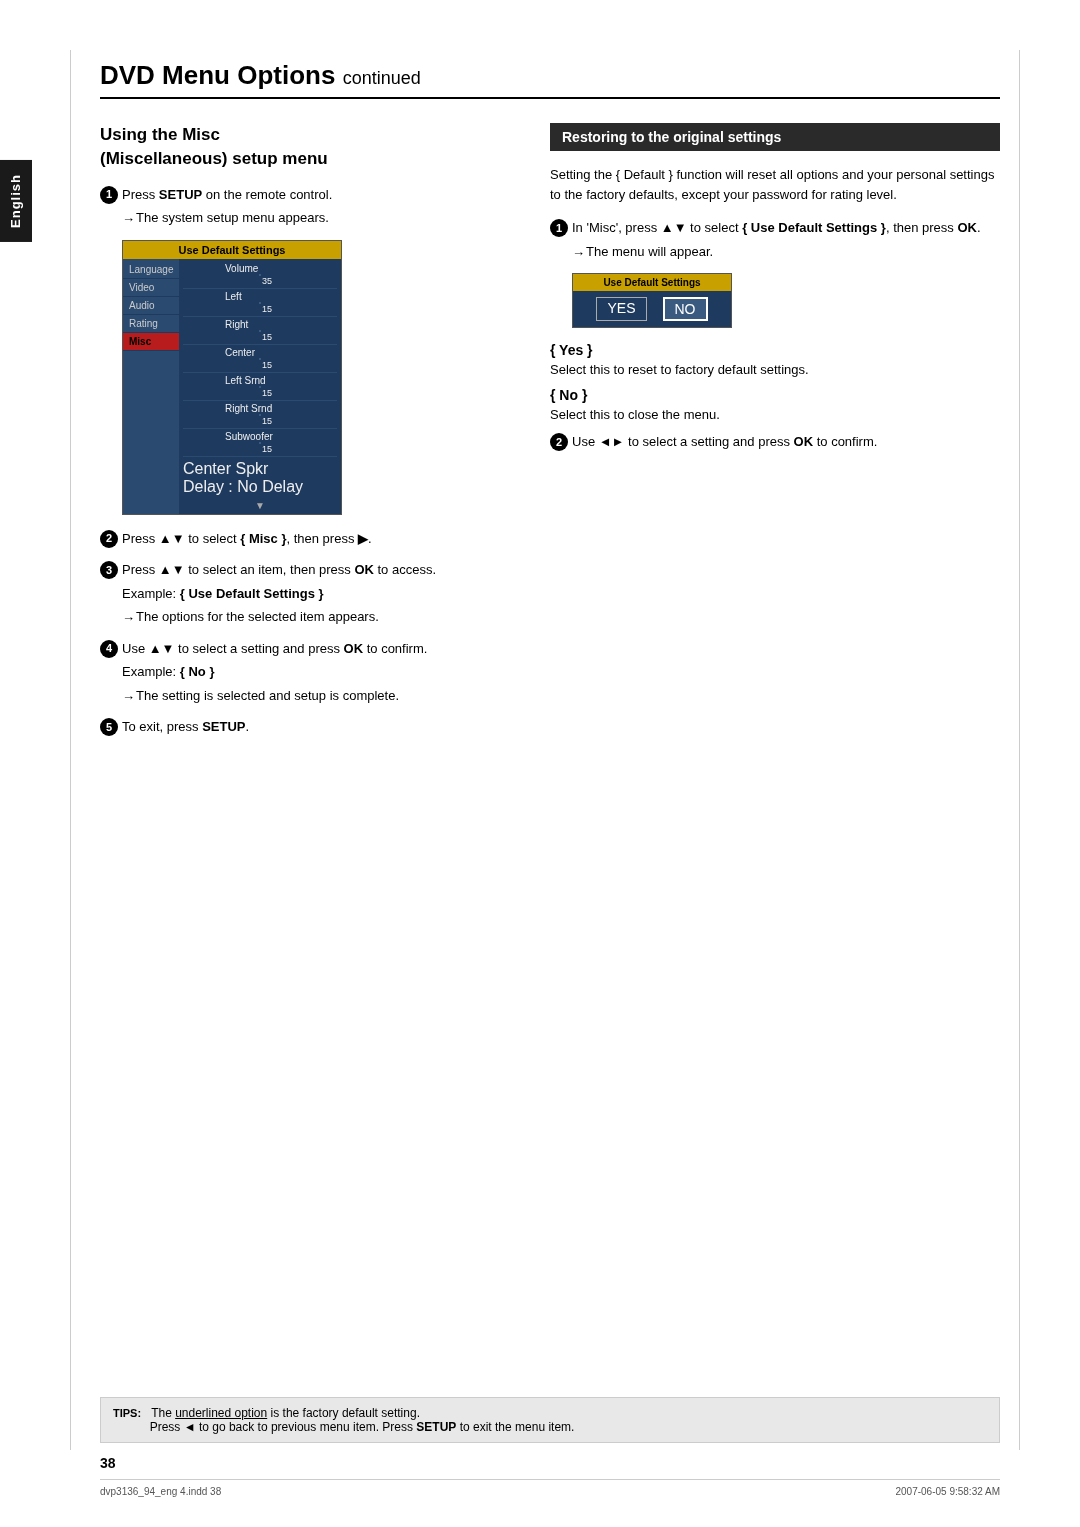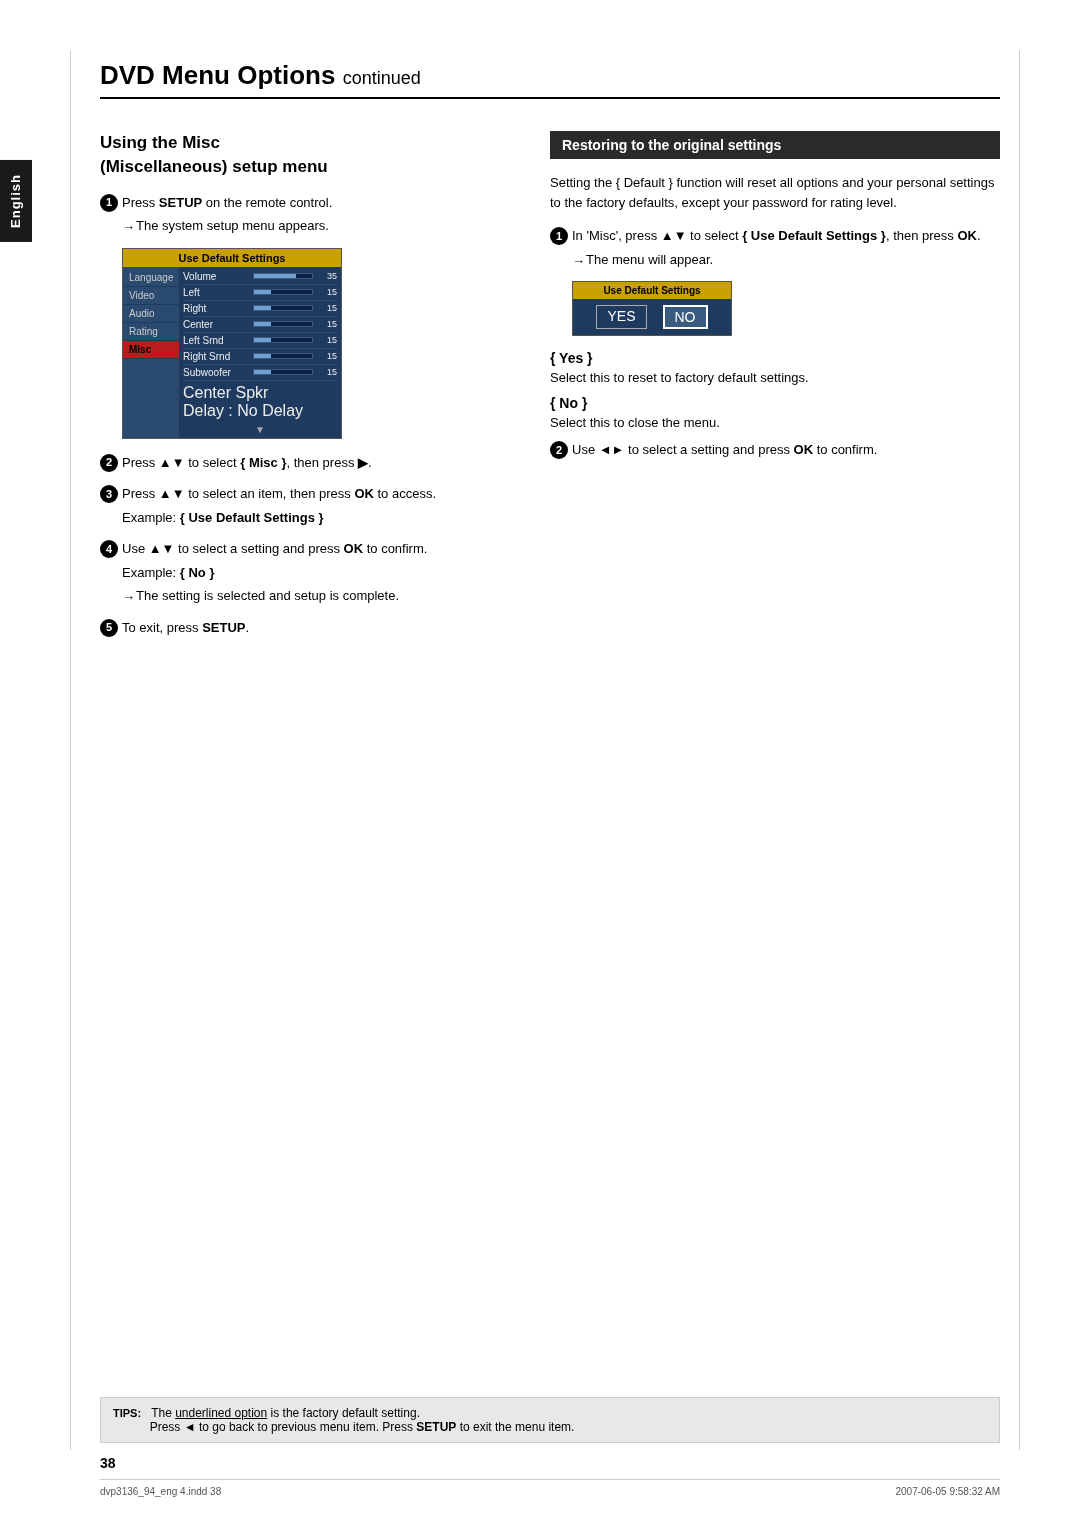--- a/index.html
+++ b/index.html
@@ -36,21 +36,21 @@
       font-weight: bold;
       letter-spacing: 1px;
     }
 
     
     .page-title {
       font-size: 26px;
       font-weight: bold;
       border-bottom: 2px solid #000;
       padding-bottom: 6px;
-      margin-bottom: 32px;
+      margin-bottom: 24px;
     }
     .page-title .continued {
       font-size: 18px;
       font-weight: normal;
     }
 
     
     .two-col {
       display: flex;
     }
@@ -157,20 +157,21 @@
     .menu-mockup-content {
       flex: 1;
       padding: 2px 4px;
     }
     .menu-content-row {
       display: flex;
       align-items: center;
       padding: 2px 0;
       font-size: 10px;
       border-bottom: 1px solid #2a4a70;
+      flex-direction: column;
     }
     .menu-content-row .label {
       width: 70px;
       color: #eee;
     }
     .menu-content-row .bar-container {
       flex: 1;
       height: 6px;
       background: #0a2040;
       position: relative;
@@ -411,20 +412,21 @@
         <div class="step-content">
           Press <b>▲▼</b> to select <b>{ Misc }</b>, then press <b>▶</b>.
         </div>
       </div>
 
       <div class="step">
         <span class="step-num circle">3</span>
         <div class="step-content">
           Press <b>▲▼</b> to select an item, then press <b>OK</b> to access.<br>
           <span style="display:block; margin-top:4px;">Example: <b>{ Use Default Settings }</b></span>
+          <div class="sub-step">The options for the selected item appears.</div>
         </div>
       </div>
 
       <div class="step">
         <span class="step-num circle">4</span>
         <div class="step-content">
           Use <b>▲▼</b> to select a setting and press <b>OK</b> to confirm.<br>
           <span style="display:block; margin-top:4px;">Example: <b>{ No }</b></span>
           <div class="sub-step">The setting is selected and setup is complete.</div>
         </div>

